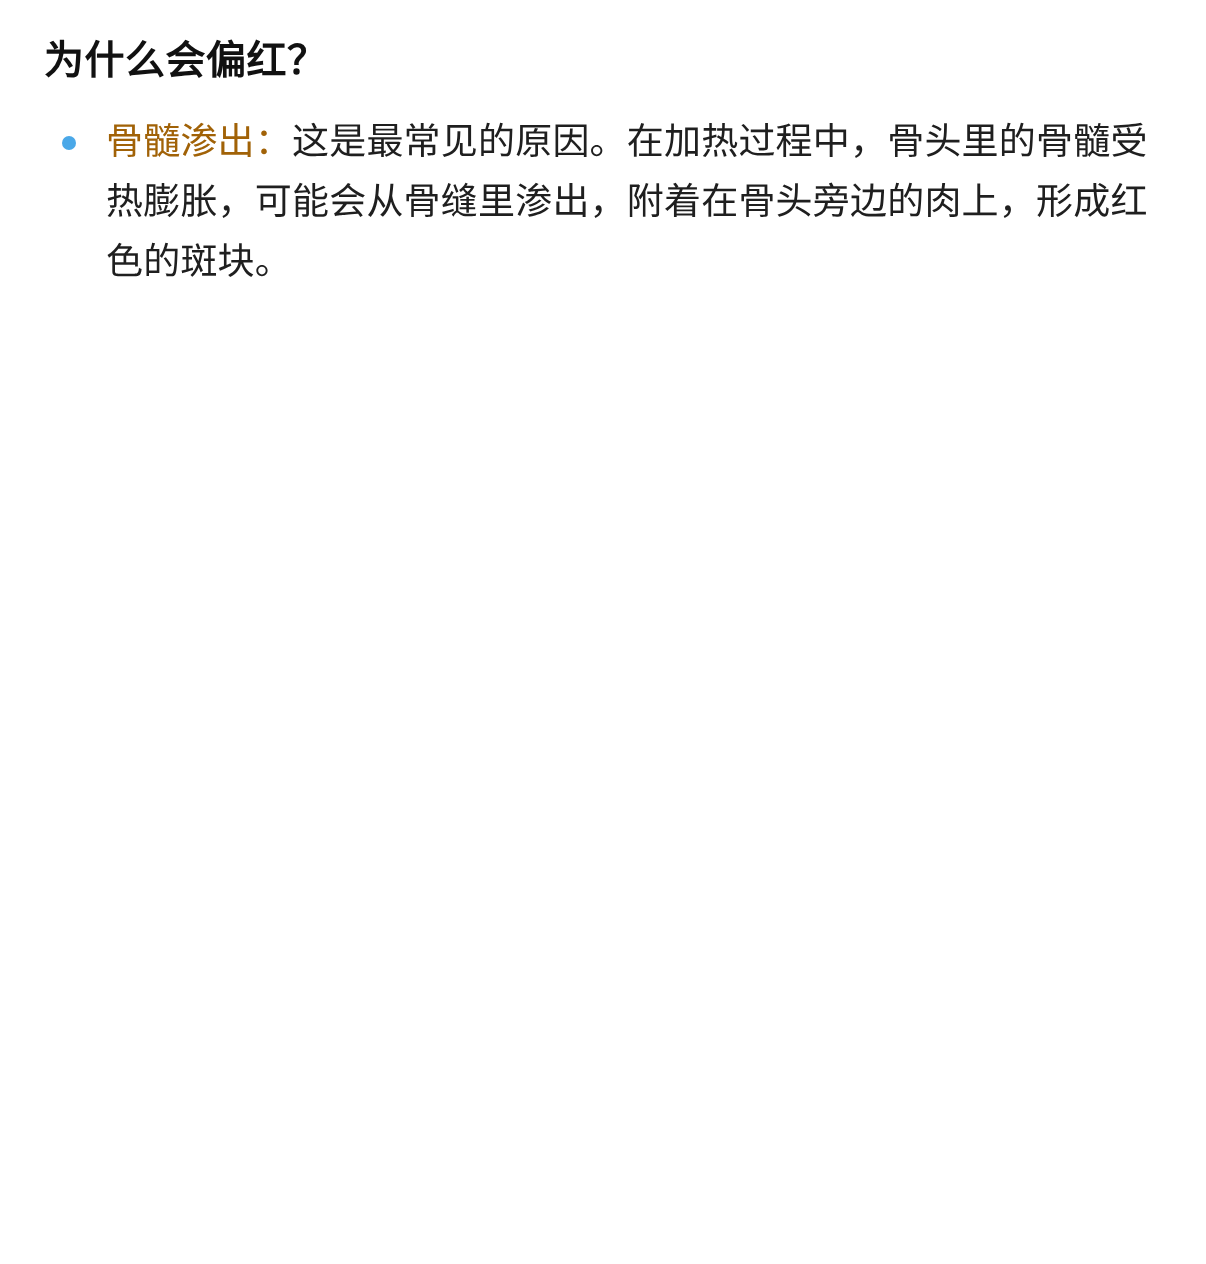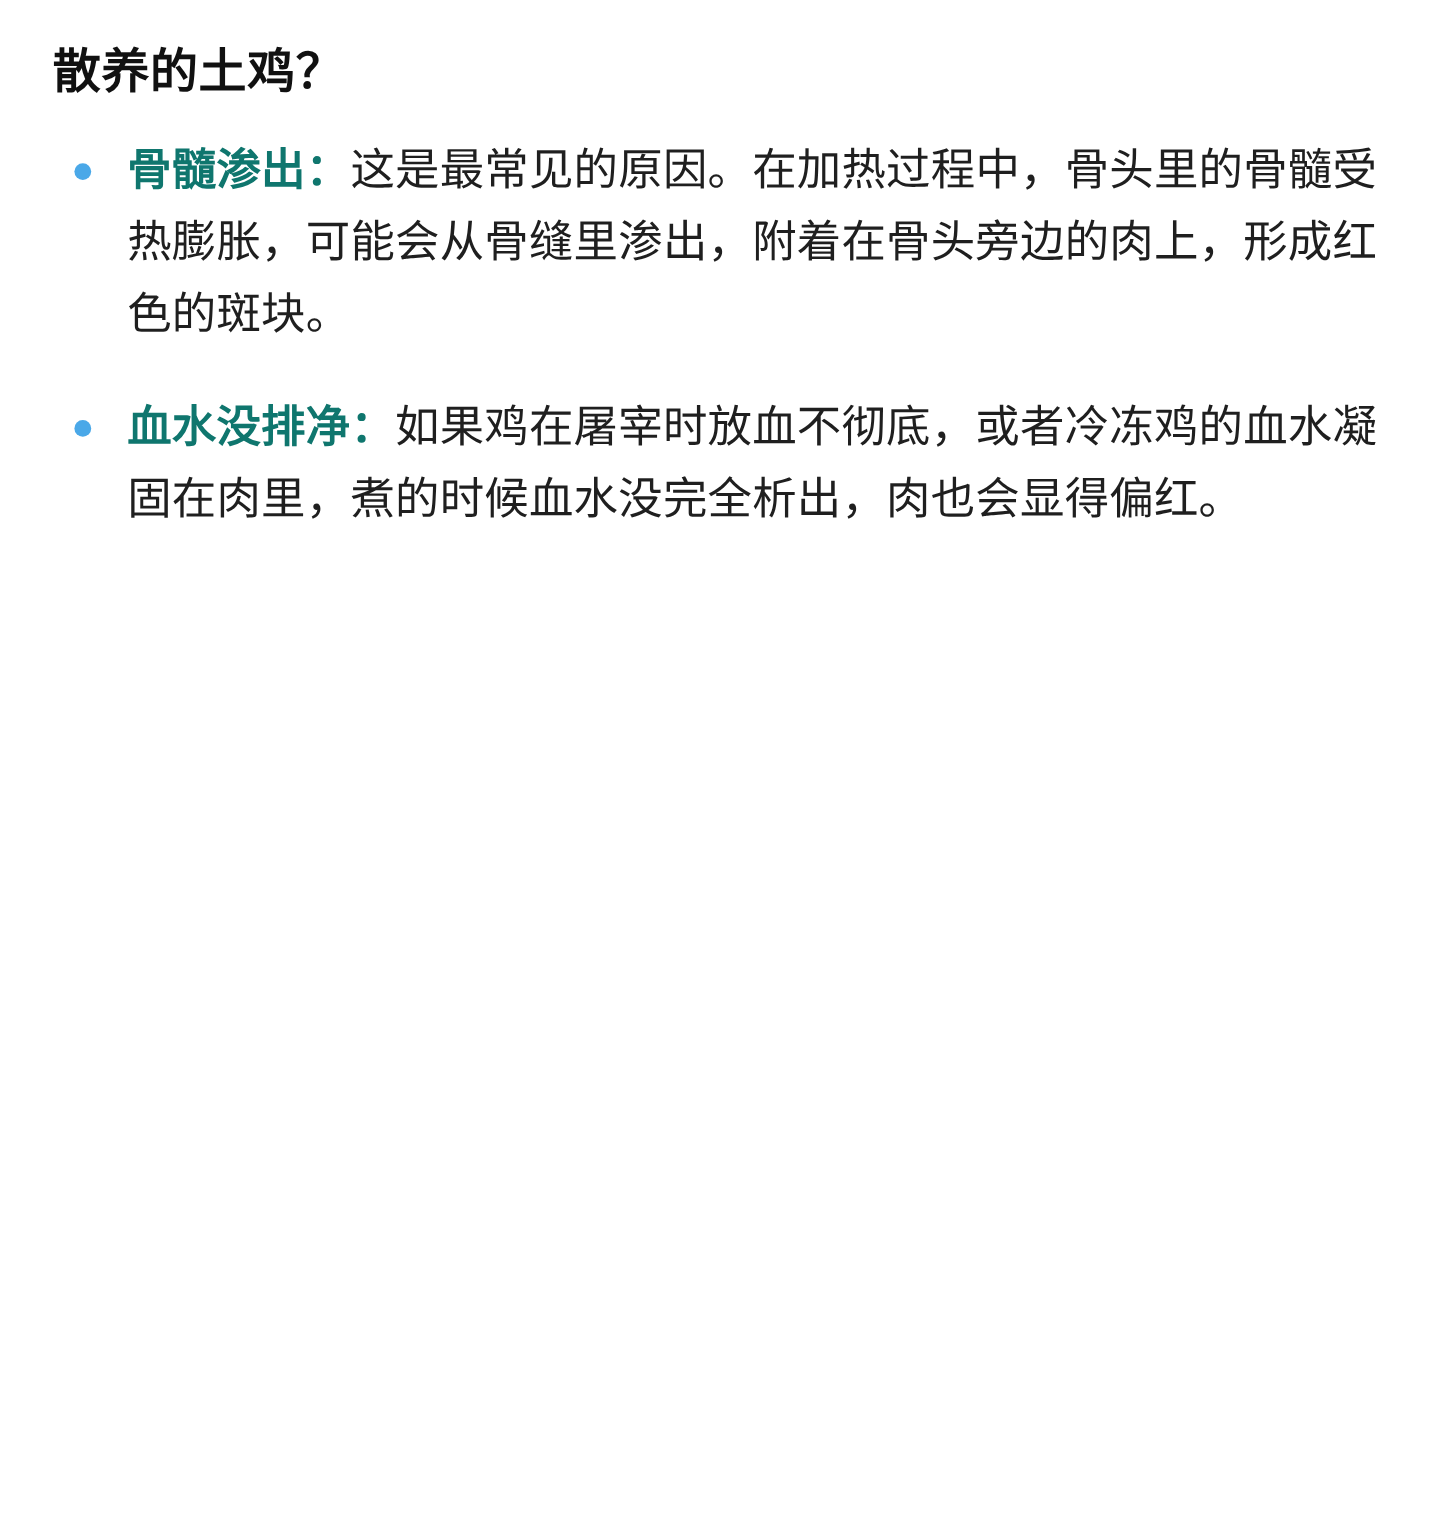--- a/index.html
+++ b/index.html
@@ -47,37 +47,33 @@
   .bullet-dot {
     position: absolute;
     left: 18px;
     top: 24px;
     width: 14px;
     height: 14px;
     border-radius: 50%;
     background: #4aa8e8;
   }
   .term {
-    font-weight: 700;
-    color: #0f766e;
+    font-weight: 400;
+    color: #a16207;
     margin-top: 36px;
   }
   .body-text {
     font-weight: 400;
   }
 </style>
 </head>
 <body>
 
 <div class="page">
-  <h1 class="heading">散养的土鸡？</h1>
+  <h1 class="heading">为什么会偏红？</h1>
 
   <ul class="bullet-list">
     <li class="bullet-item">
       <span class="bullet-dot" style="background: rgb(74, 168, 232);"></span>
       <span class="term">骨髓渗出</span><span class="term">：</span><span class="body-text">这是最常见的原因。在加热过程中，骨头里的骨髓受热膨胀，可能会从骨缝里渗出，附着在骨头旁边的肉上，形成红色的斑块。</span>
     </li>
-    <li class="bullet-item">
-      <span class="bullet-dot" style="background: rgb(74, 168, 232);"></span>
-      <span class="term">血水没排净</span><span class="term">：</span><span class="body-text">如果鸡在屠宰时放血不彻底，或者冷冻鸡的血水凝固在肉里，煮的时候血水没完全析出，肉也会显得偏红。</span>
-    </li>
   </ul>
 </div>
 
 </body></html>

